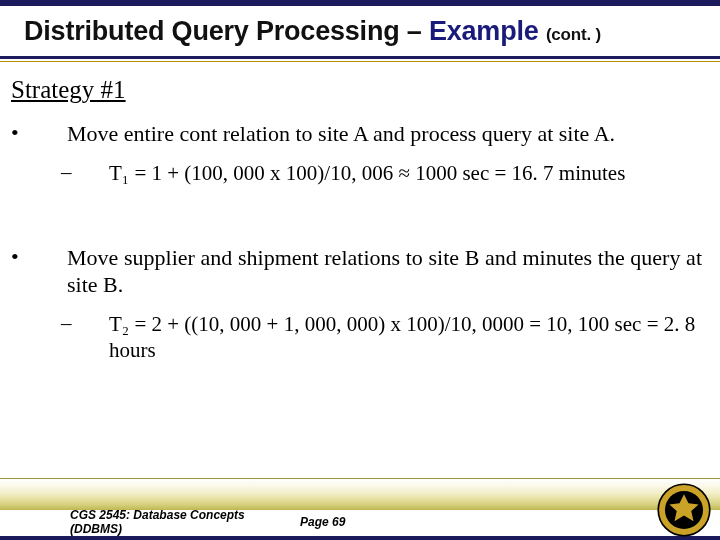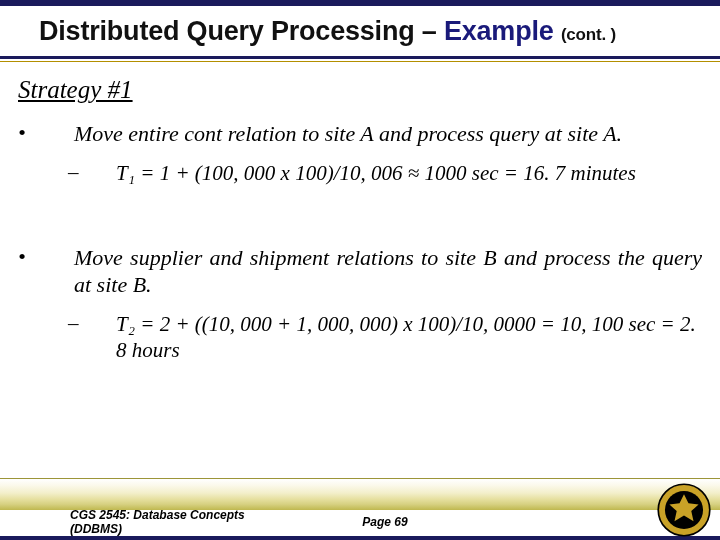--- a/index.html
+++ b/index.html
@@ -20,40 +20,38 @@
     height: 6px;
     background: #1a1a5c;
   }
   .title {
     font-family: Arial, Helvetica, sans-serif;
     font-size: 27px;
     font-weight: bold;
     color: #111;
     padding: 10px 0 0 24px;
     letter-spacing: -0.2px;
-    margin-left: 15px;
   }
   .title .example { color: #1a1a7a; }
   .title .cont { font-size: 17px; font-weight: bold; color: #111; }
   .hr-wrap {
     position: absolute;
     top: 56px;
     left: 0;
     width: 720px;
     height: 10px;
   }
   .hr1 { width: 720px; height: 3px; background: #1a1a5c; }
   .hr2 { width: 720px; height: 1px; background: #b38f00; margin-top: 2px; }
 
   .content {
     position: absolute;
     top: 76px;
-    left: 18px;
+    left: 11px;
     right: 18px;
-    font-style: italic;
   }
   .section-heading {
     font-size: 25px;
     text-decoration: underline;
     margin-bottom: 16px;
   }
   .bullet-row {
     display: flex;
     font-size: 22px;
     margin-bottom: 12px;
@@ -101,21 +99,21 @@
     height: 24px;
     display: flex;
     align-items: center;
     font-family: Arial, Helvetica, sans-serif;
     font-size: 12px;
     font-weight: bold;
     font-style: italic;
     color: #000;
   }
   .footer-left { flex: 0 0 300px; padding-left: 70px; }
-  .footer-center { flex: 0 0 170px; text-align: center; }
+  .footer-center { flex: 0 0 170px; text-align: left; }
   .footer-right { flex: 1; text-align: left; padding-left: 40px; }
   .bottom-line {
     position: absolute;
     left: 0;
     bottom: 0;
     width: 720px;
     height: 4px;
     background: #1a1a5c;
   }
 
@@ -157,21 +155,21 @@
       <div class="text">T₁ = 1 + (100, 000 x 100)/10, 006 ≈ 1000 sec = 16. 7 minutes</div>
     </div>
 
     <div class="gap-big"></div>
 
 
     <div class="gap-med"></div>
 
     <div class="bullet-row">
       <div class="marker">•</div>
-      <div class="text">Move supplier and shipment relations to site B and process the query at site B.</div>
+      <div class="text">Move supplier and shipment relations to site B and minutes the query at site B.</div>
     </div>
 
     <div class="sub-row">
       <div class="marker">–</div>
       <div class="text">T₂ = 2 + ((10, 000 + 1, 000, 000) x 100)/10, 0000 = 10, 100 sec = 2. 8 hours</div>
     </div>
 
   </div>
 
   <div class="footer-gradient"></div>

